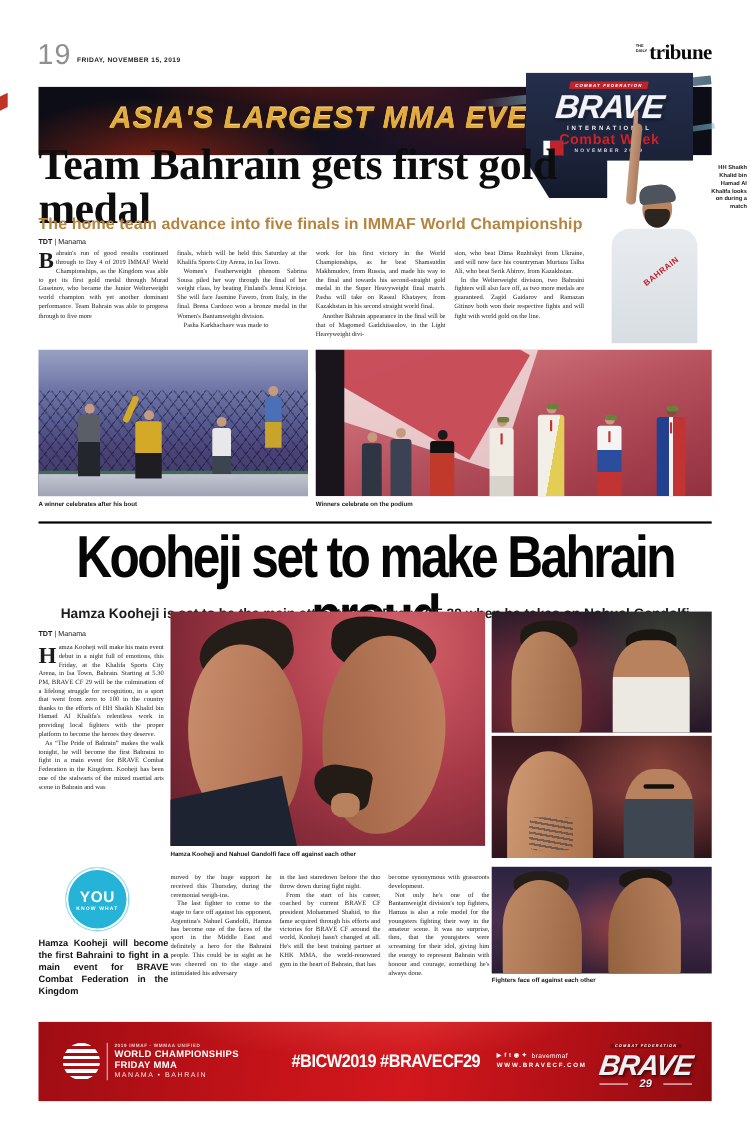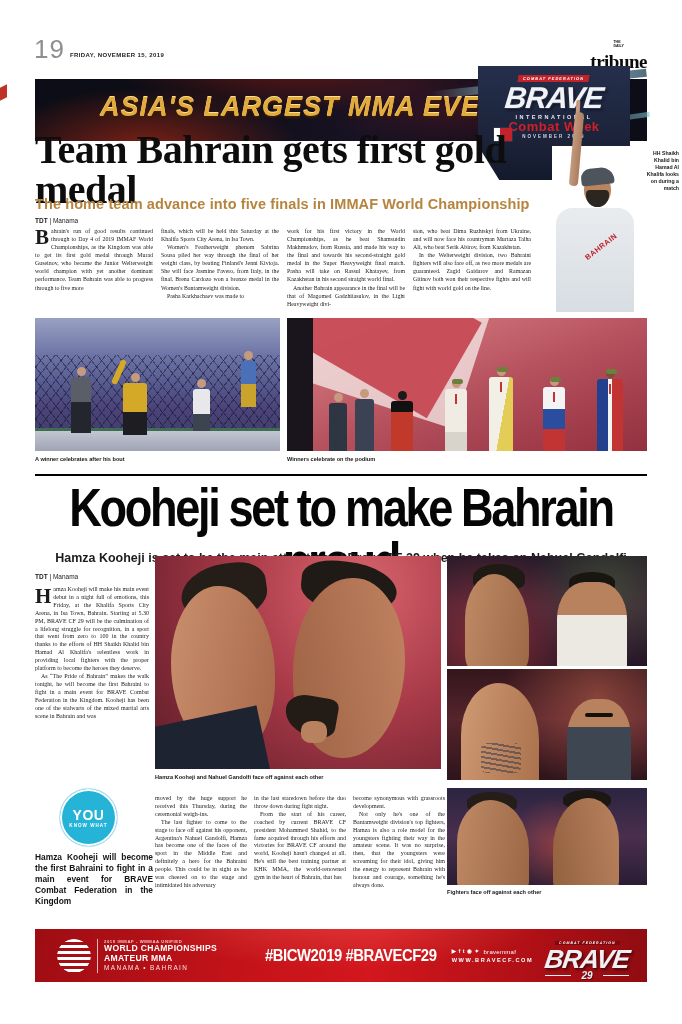--- a/index.html
+++ b/index.html
@@ -2,21 +2,21 @@
 <html><head>
 <meta charset="utf-8">
 <style>
   html,body{margin:0;padding:0;}
   body{width:682px;height:1024px;position:relative;background:#fff;font-family:"Liberation Sans",sans-serif;overflow:hidden;}
   .abs{position:absolute;}
 
   
   .pagenum{left:34px;top:34px;font-size:26px;font-weight:400;color:#8f8f8f;letter-spacing:1px;font-family:"Liberation Sans",sans-serif;}
   .pagedate{left:70px;top:52px;font-size:6px;font-weight:700;color:#222;letter-spacing:.4px;}
-  .masthead{top:41px;right:35px;display:flex;align-items:center;gap:2px;flex-direction:column;}
+  .masthead{top:41px;right:35px;display:flex;align-items:flex-start;gap:2px;}
   .masthead .prefix{display:flex;flex-direction:column;font-size:3.6px;font-weight:700;color:#111;line-height:1.1;margin-bottom:3px;}
   .masthead .name{font-family:"Liberation Serif",serif;font-weight:700;font-size:19px;color:#0b0b0b;letter-spacing:-.5px;line-height:.8;}
 
   
   .edge-mark{left:0;top:86px;width:7px;height:13px;background:#bf3326;transform:skewY(-25deg);}
   .banner{left:35px;top:79px;width:612px;height:62px;background:
     radial-gradient(ellipse 220px 90px at 18% 115%, rgba(190,45,20,.65), transparent 70%),
     radial-gradient(ellipse 260px 70px at 42% -25%, rgba(160,30,15,.55), transparent 70%),
     radial-gradient(ellipse 200px 60px at 70% 50%, rgba(120,25,40,.35), transparent 70%),
     linear-gradient(115deg,#0c0d16 25%,#181223 55%,#0c0d16 85%);}
@@ -137,21 +137,21 @@
 
   
   .know-badge{left:60px;top:789px;width:57px;height:57px;border-radius:50%;background:#25b3d7;
     box-shadow:inset 0 0 0 2px #fff,inset 0 0 0 4px #25b3d7,0 0 0 1px rgba(37,179,215,.35);
     display:flex;flex-direction:column;align-items:center;justify-content:center;color:#fff;}
   .know-badge .l1{font-size:14px;font-weight:700;letter-spacing:.5px;line-height:1;}
   .know-badge .l2{font-size:4.6px;font-weight:700;letter-spacing:1px;margin-top:1px;}
   .fact{left:35px;top:852px;width:118px;font-size:8.4px;font-weight:700;color:#141414;line-height:1.3;text-align:justify;}
 
   
-  .redbar{left:35px;top:929px;width:612px;height:53px;background:
+  .redbar{left:35px;top:929px;width:612px;height:72px;background:
     radial-gradient(ellipse 300px 80px at 50% -30%,rgba(255,120,110,.35),transparent 70%),
     linear-gradient(100deg,#9e0d13 0%,#c41319 35%,#d2171d 55%,#b01016 80%,#8e0c11 100%);
     display:flex;align-items:center;}
   .immaf-group{display:flex;align-items:center;gap:6px;margin-left:22px;}
   .immaf-logo{width:34px;height:34px;border-radius:50%;background:
     repeating-linear-gradient(180deg,#fff 0 3px,rgba(255,255,255,0) 3px 6px);
     -webkit-mask:radial-gradient(circle,#000 98%,transparent 100%);}
   .immaf-sep{width:1px;height:34px;background:rgba(255,255,255,.7);}
   .immaf-text{color:#fff;line-height:1.15;}
   .immaf-text .tiny{font-size:4.2px;font-weight:700;letter-spacing:.6px;color:#f3c9c9;}
@@ -348,21 +348,21 @@
 <div class="abs bodycol a2row r3">become synonymous with grassroots development.
  Not only he's one of the Bantamweight division's top fighters, Hamza is also a role model for the youngsters fighting their way in the amateur scene. It was no surprise, then, that the youngsters were screaming for their idol, giving him the energy to represent Bahrain with honour and courage, something he's always done.</div>
 
 <div class="abs redbar">
   <div class="immaf-group">
     <div class="immaf-logo"></div>
     <div class="immaf-sep"></div>
     <div class="immaf-text">
       <div class="tiny">2019 IMMAF - WMMAA UNIFIED</div>
       <div class="big">WORLD CHAMPIONSHIPS</div>
-      <div class="big">AMATEUR MMA</div>
+      <div class="big">FRIDAY MMA</div>
       <div class="loc">MANAMA • BAHRAIN</div>
     </div>
   </div>
   <div class="hashtags">#BICW2019 #BRAVECF29</div>
   <div class="social-block">
     <div class="social-row">
       <span class="social-ic">▶</span>
       <span class="social-ic">f</span>
       <span class="social-ic">t</span>
       <span class="social-ic">◉</span>

